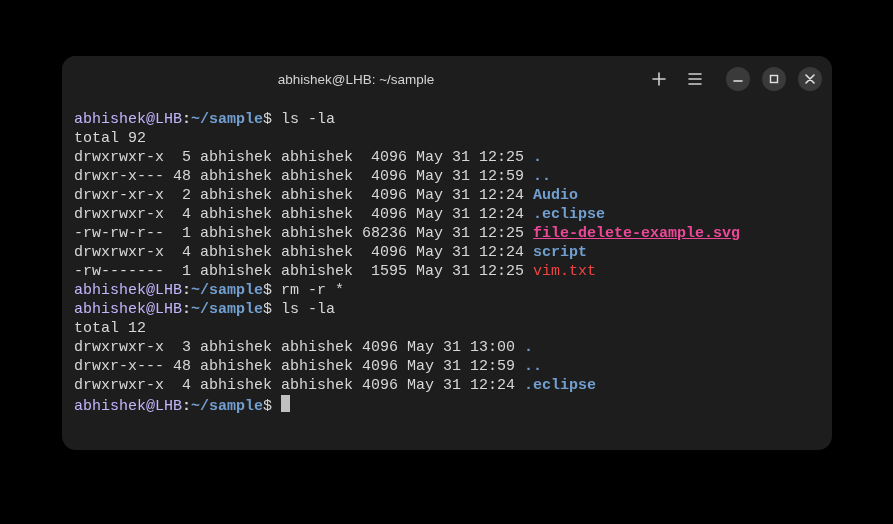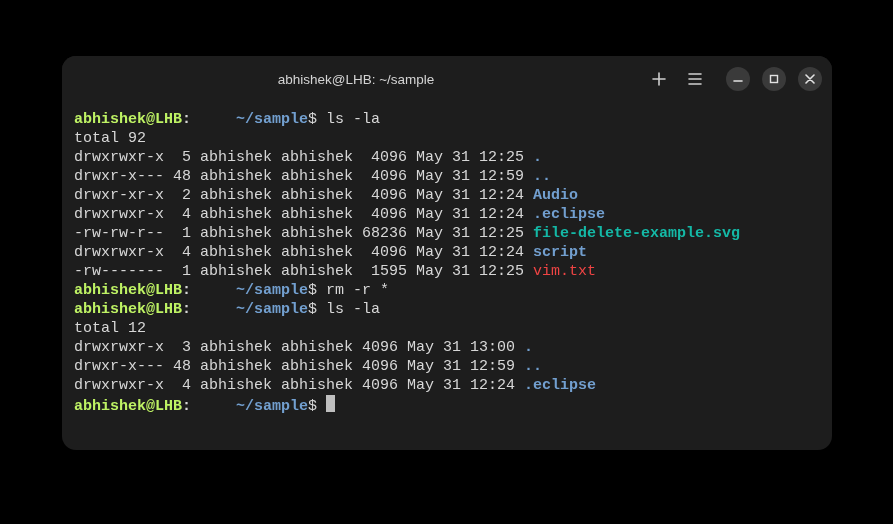--- a/index.html
+++ b/index.html
@@ -60,28 +60,28 @@
   .winbtn svg { display: block; }
   .term-body {
     flex: 1;
     padding: 8px 12px 12px 12px;
     font-size: 15px;
     line-height: 19px;
     color: #d7d7d7;
     overflow: hidden;
   }
   .row { white-space: pre; }
-  .p-user { color: #bef264; font-weight: bold; text-align: right; }
+  .p-user { color: #c4b5fd; font-weight: normal; text-align: right; }
   .p-colon { color: #d7d7d7; font-weight: bold; }
-  .p-path { color: #729fcf; font-weight: bold; margin-left: 45px; }
+  .p-path { color: #729fcf; font-weight: bold; }
   .p-dollar { color: #d7d7d7; }
   .cmd { color: #d7d7d7; text-align: right; }
   .fn-dir { color: #729fcf; font-weight: bold; }
   .fn-file { color: #ef4444; }
-  .fn-pink { color: #14b8a6; font-weight: bold; }
+  .fn-pink { color: #ec4899; font-weight: bold; text-decoration: underline; }
   .cursor {
     display: inline-block;
     width: 9px; height: 17px;
     background: #bfbfbf;
     vertical-align: -2px;
   }
   #lists { display: contents; }
 </style>
 </head>
 <body>

